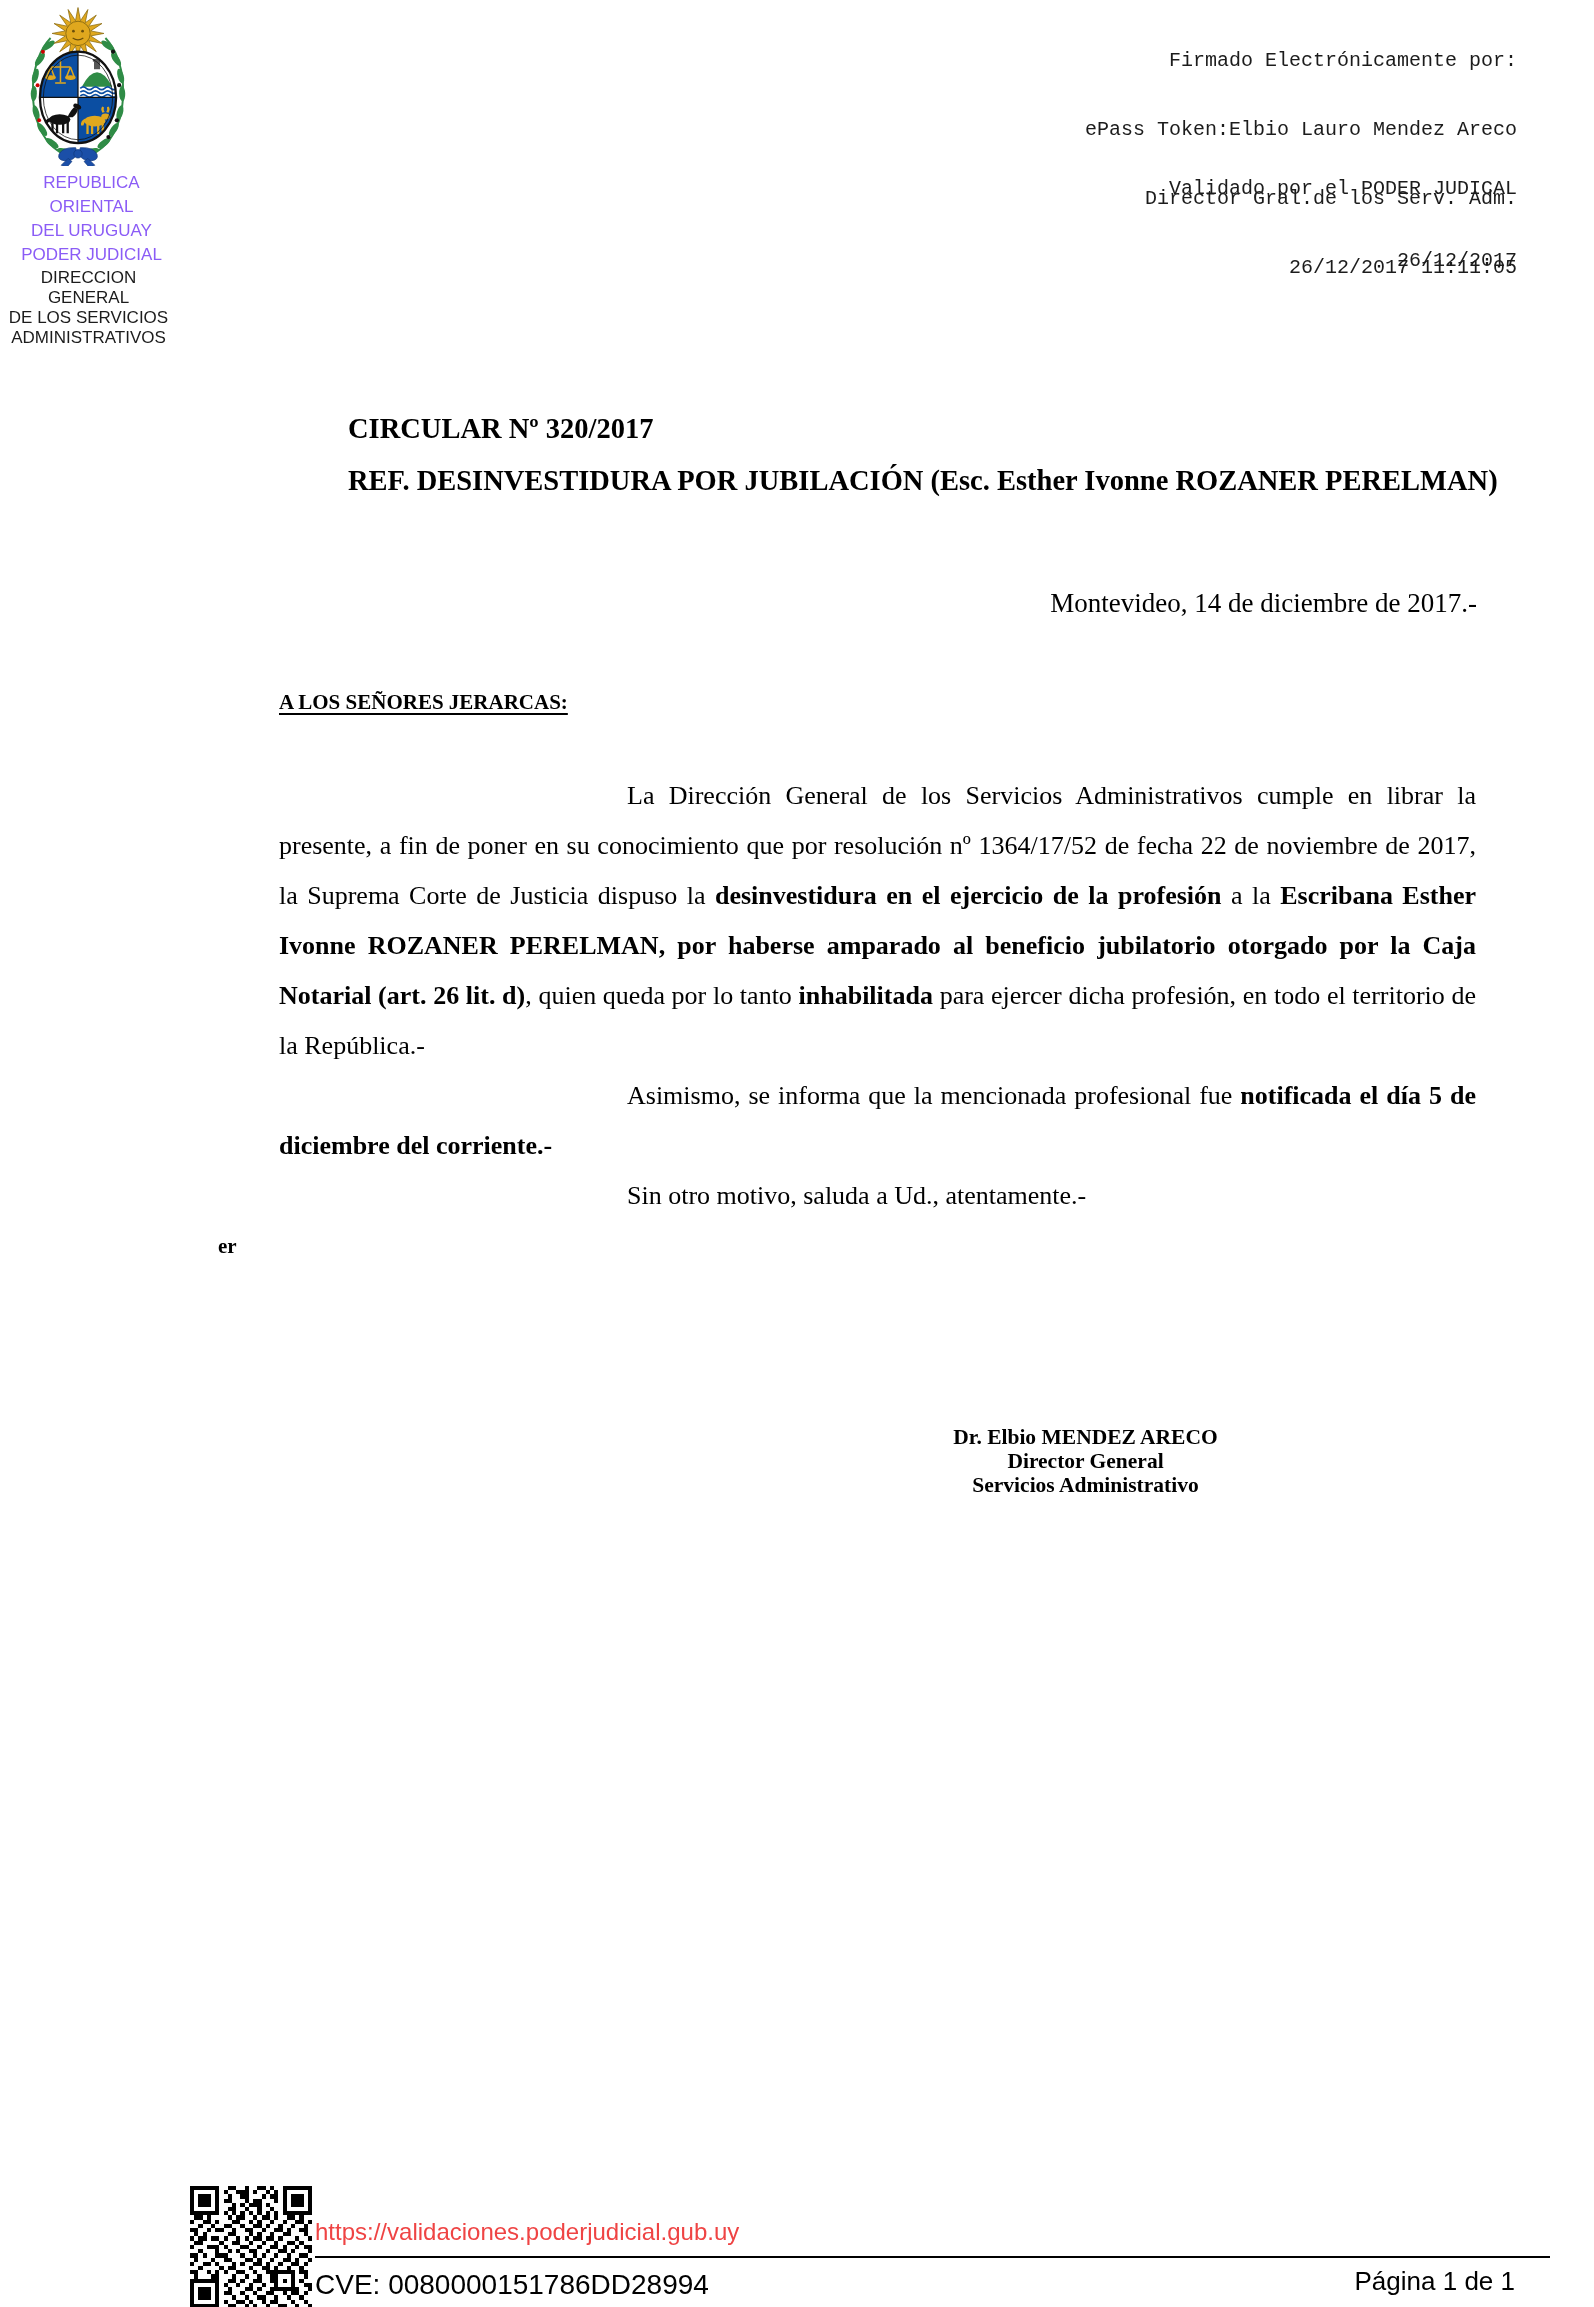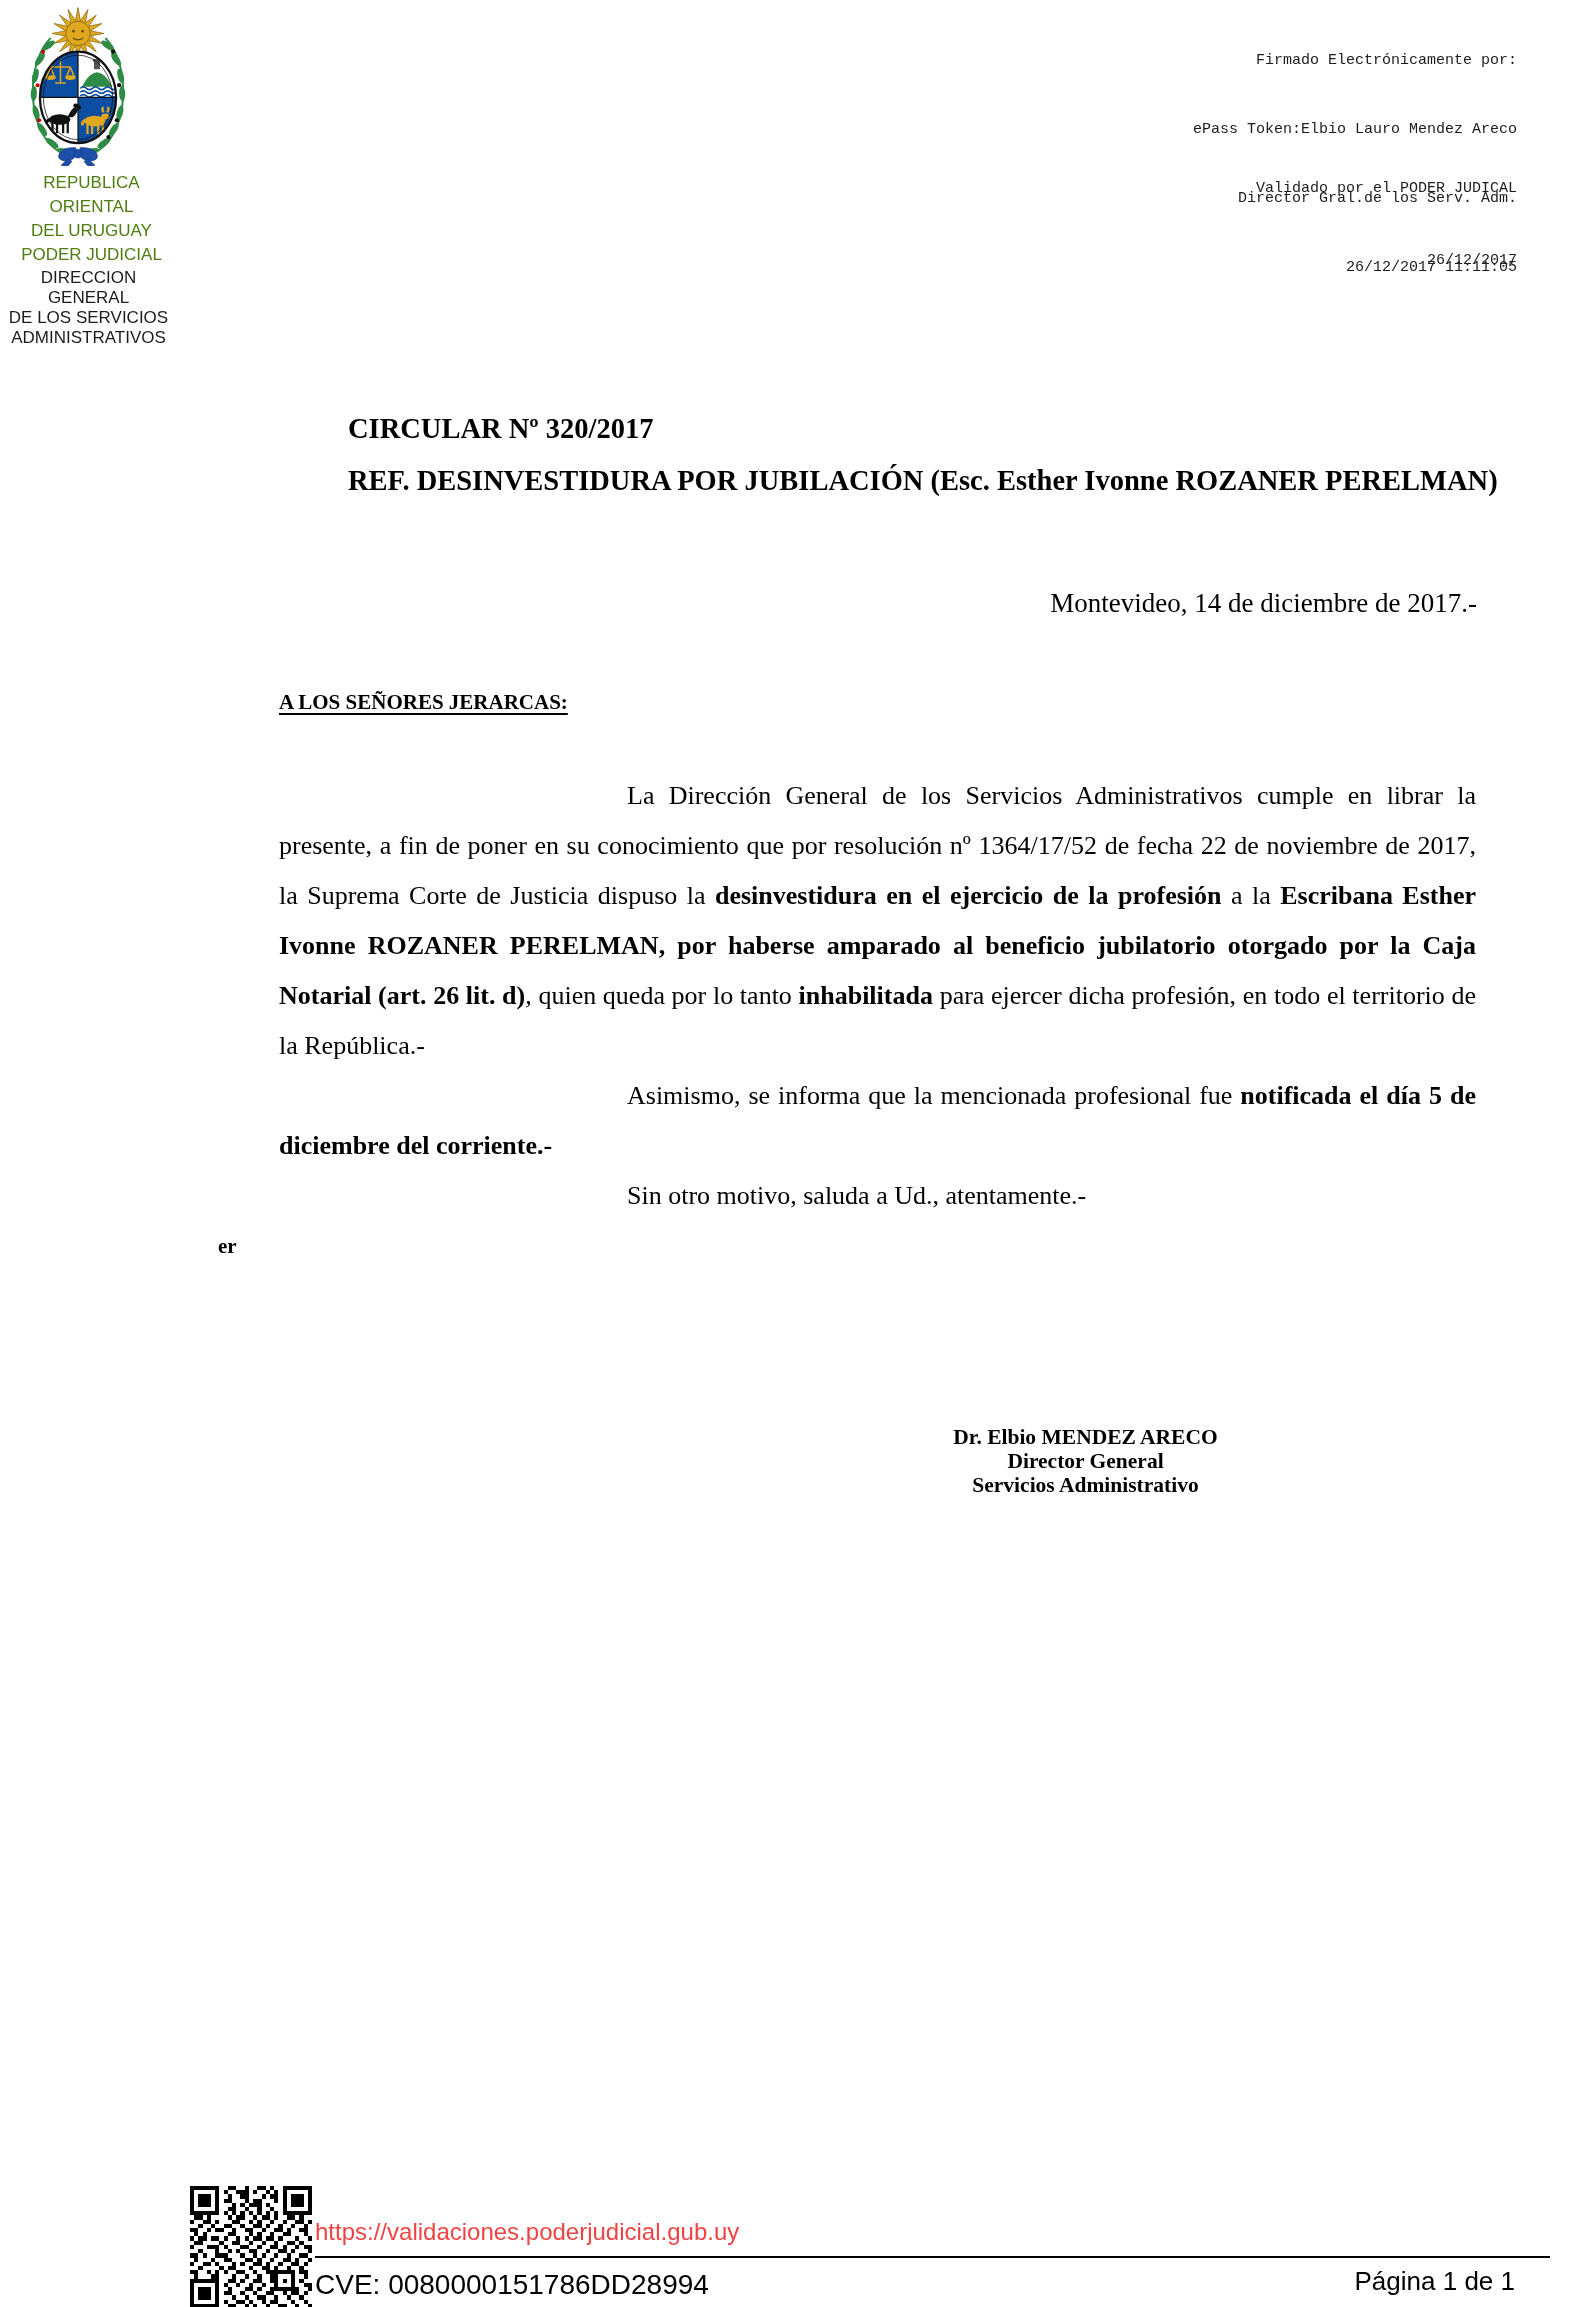--- a/index.html
+++ b/index.html
@@ -9,32 +9,32 @@
     background:#ffffff;
     overflow:hidden;
     font-family:"Liberation Serif", serif;
     color:#000;
   }
   
   .emblem{position:absolute;left:17px;top:6.2px;width:122px;height:160px;}
   .org-block{
     position:absolute;left:0;top:171px;width:183px;
     font-family:"Liberation Sans", sans-serif;
-    font-size:17px;line-height:24px;text-align:center;color:#4d7c0f;
+    font-size:17px;line-height:24px;text-align:center;color:#8b5cf6;
   }
   .division-block{
     position:absolute;left:0;top:268px;width:177px;
     font-family:"Liberation Sans", sans-serif;
     font-size:17px;line-height:20px;text-align:center;color:#1c1c1c;
   }
   
   .stamp{
     position:absolute;right:78px;text-align:right;
     font-family:"Liberation Mono", monospace;
-    font-size:15px;line-height:23px;color:#1c1c1c;white-space:pre;
+    font-size:20px;line-height:23px;color:#1c1c1c;white-space:pre;
   }
   .stamp-signed{top:3.1px;}
   .stamp-validated{top:129px;line-height:24px;}
   
   .circular-number{position:absolute;left:348px;top:413px;font-size:28.5px;font-weight:bold;}
   .reference{position:absolute;left:348px;top:465px;font-size:28.5px;font-weight:bold;text-align:center;}
   
   .dateline{position:absolute;right:118px;top:588px;font-size:27px;}
   .salutation{
     position:absolute;left:279px;top:690px;font-size:21px;font-weight:bold;

